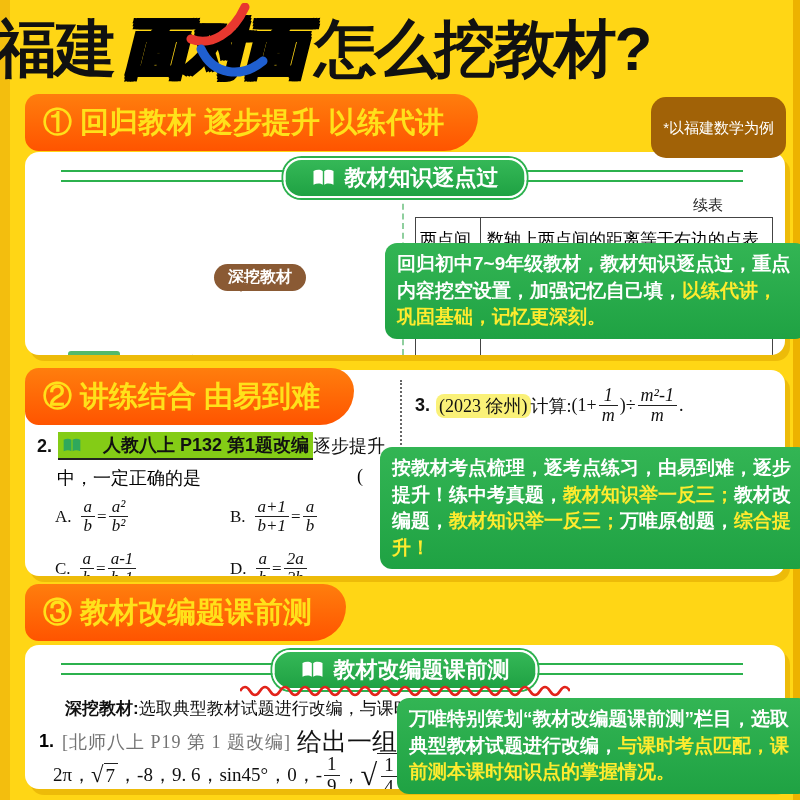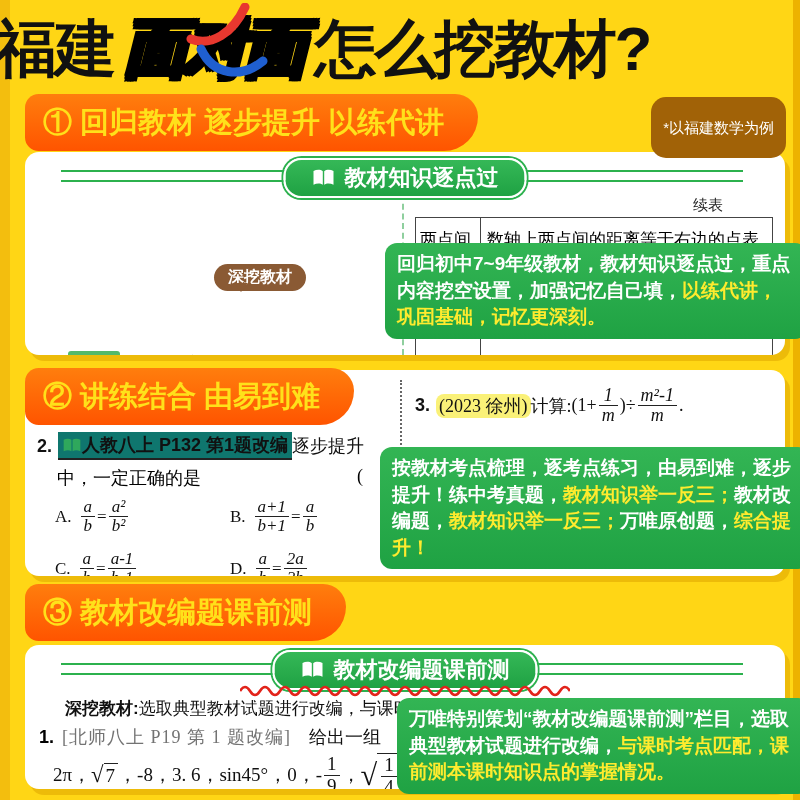--- a/index.html
+++ b/index.html
@@ -68,38 +68,38 @@
   #note1{left:385px;top:243px;width:398px;}
 
   
   #card2{top:370px;height:206px;}
   .c2-divider{position:absolute;left:375px;top:10px;bottom:8px;border-left:2px dotted #666;}
   .p10{position:absolute;left:390px;top:16px;display:flex;align-items:center;font-size:18px;color:#111;white-space:nowrap;}
   .p10 .num{font-weight:700;margin-right:6px;}
   .p-src{font-family:"Liberation Serif",serif;}
   .p2-row{position:absolute;left:12px;top:62px;display:flex;align-items:center;font-size:18px;color:#111;white-space:nowrap;}
   .p2-row .num{font-weight:700;margin-right:6px;}
-  .p2-src{background:#0f766e;border-bottom:2.2px solid #222;font-weight:700;display:inline-flex;align-items:center;gap:0;padding:1px 4px;}
+  .p2-src{background:#84cc16;border-bottom:2.2px solid #222;font-weight:700;display:inline-flex;align-items:center;gap:21px;padding:1px 4px;}
   .p2-line2{position:absolute;left:32px;top:96px;font-family:"Liberation Serif",serif;font-size:18px;}
   .p2-paren{position:absolute;left:332px;top:96px;font-family:"Liberation Serif",serif;font-size:18px;}
   .opt{position:absolute;display:flex;align-items:center;font-family:"Liberation Serif",serif;font-size:17px;color:#111;}
   .opt .olabel{margin-right:7px;}
   #note2{left:380px;top:447px;width:406px;}
 
   
   #card3{top:645px;height:144px;}
   #c3-ribbon-lines{top:663px;}
   #c3-pill{top:650px;}
   .wavy{position:absolute;left:50%;transform:translateX(-50%);top:40px;z-index:1;}
   .c3-intro{position:absolute;left:40px;top:52px;font-family:"Liberation Serif",serif;font-size:17px;color:#111;white-space:nowrap;}
   .c3-intro b{font-family:"Liberation Sans",sans-serif;font-weight:900;}
   .c3-p1{position:absolute;left:14px;top:80px;display:flex;align-items:center;font-size:18px;white-space:nowrap;}
   .c3-p1 .num{font-weight:700;margin-right:8px;}
   .c3-src{font-family:"Liberation Serif",serif;color:#737373;letter-spacing:1px;}
-  .c3-tail{font-family:"Liberation Serif",serif;color:#111;margin-left:18px;font-size:18px;}
+  .c3-tail{font-family:"Liberation Serif",serif;color:#111;margin-left:6px;font-size:25px;}
   .c3-math{position:absolute;left:28px;top:108px;font-family:"Liberation Serif",serif;font-size:19px;color:#111;display:flex;align-items:center;white-space:nowrap;}
   #note3{left:397px;top:698px;width:389px;}
 </style>
 </head>
 <body>
 
 <div id="page">
   <div class="edge-strip edge-left"></div>
   <div class="edge-strip edge-right"></div>
 
@@ -267,21 +267,21 @@
       <span class="c3-src">[北师八上 P19 第 1 题改编]</span>
       <span class="c3-tail">给出一组</span>
     </div>
 
     <div class="c3-math">
       <span>2π，</span>
       <span class="sqrt">
           <span class="sqrt-sign">√</span>
           <span class="sqrt-rad">7</span>
         </span>
-      <span>，-8，3. 6，sin45°，0，-</span>
+      <span>，-8，9. 6，sin45°，0，-</span>
       <span class="frac">
           <span class="ft">1</span>
           <span class="fb">9</span>
         </span>
       <span>，</span>
       <span class="sqrt">
           <span class="sqrt-sign" style="font-size:1.6em;">√</span>
           <span class="sqrt-rad"><span class="frac">
               <span class="ft">1</span>
               <span class="fb">4</span>

